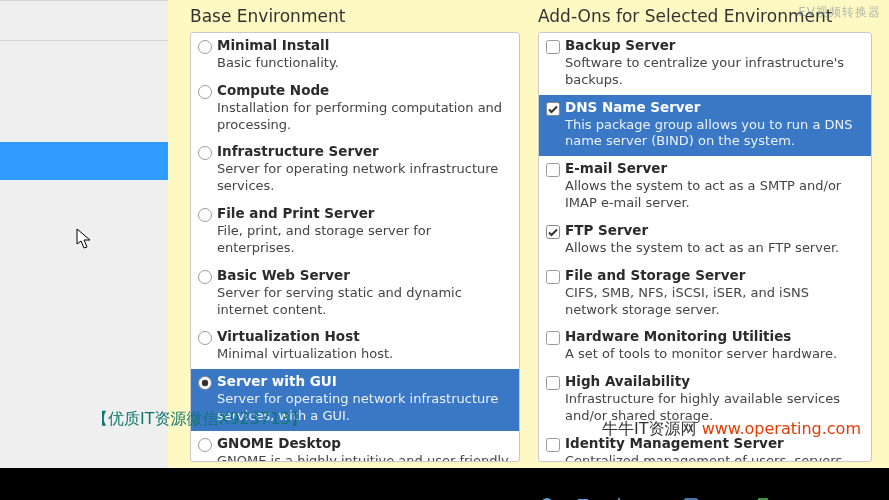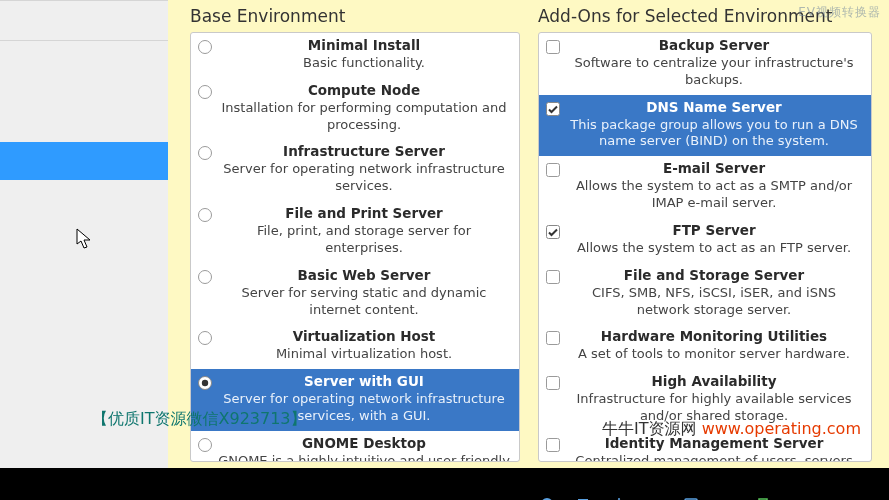--- a/index.html
+++ b/index.html
@@ -13,21 +13,21 @@
 .col { display:flex; flex-direction:column; }
 .col-left { width:362px; padding:6px 10px 6px 22px; }
 .col-right { width:346px; padding:6px 4px 6px 8px; }
 .sec-title { font-size:17px; font-weight:400; color:#333; margin-bottom:6px; }
 .listbox { background:#fff; border:1px solid #c9c9c9; border-radius:3px; flex:1; overflow:hidden; }
 .item { display:flex; padding:4px 8px 6px 6px; gap:4px; }
 .item.sel { background:#3a78c6; color:#fff; }
 .item.sel .desc { color:#e9f1fb; }
 .radio, .check { flex:0 0 16px; height:16px; margin-top:2px; }
 .radio svg, .check svg { width:16px; height:16px; display:block; }
-.txt { flex:1; min-width:0;text-align:center; }
+.txt { flex:1; min-width:0; }
 .name { font-size:13.5px; font-weight:600; color:#2b2b2b; line-height:1.25; }
 .item.sel .name { color:#fff; }
 .desc { font-size:13px; color:#444; line-height:1.3; margin-top:1px; }
 .watermark-tr { position:absolute; top:4px; right:8px; font-size:12px; color:rgba(120,140,160,.6); letter-spacing:1px; }
 .watermark-red { position:absolute; left:92px; bottom:38px; color:#0f766e; font-size:16px; font-weight:500; }
 .watermark-br { position:absolute; right:28px; bottom:28px; color:#e63a00; font-size:16px; font-weight:500; }
 .watermark-br .d { color:#333; }
 .cursor { position:absolute; left:76px; top:228px; width:16px; height:22px; }
 .vm-bar { position:absolute; left:0; top:488px; width:889px; height:32px; background:#000; }
 .vm-inner { position:absolute; right:6px; top:6px; height:20px; display:flex; align-items:center; gap:20px; }

